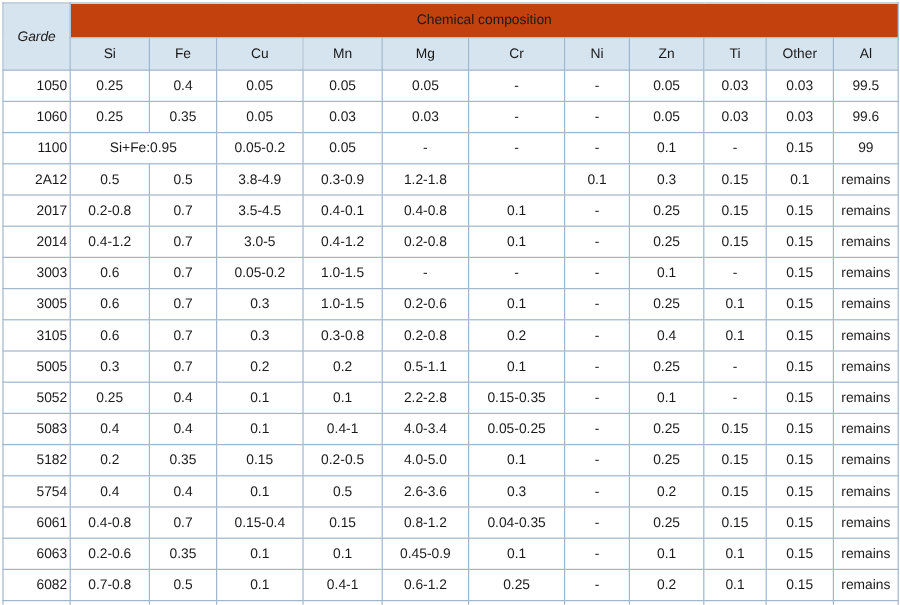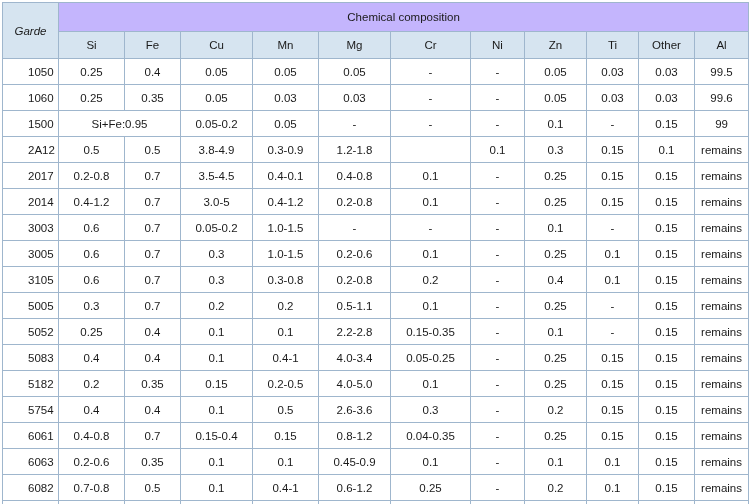--- a/index.html
+++ b/index.html
@@ -31,21 +31,21 @@
     border: 1px solid #9fb6cd;
     font-size: 11.5px;
     font-weight: normal;
     text-align: center;
     vertical-align: middle;
     padding: 1px 2px;
     overflow: hidden;
     white-space: nowrap;
   }
   .hdr-top {
-    background: #c4b5fd;
+    background: #c2410c;
     font-weight: bold;
     font-size: 13px;
     height: 26px;
   }
   .hdr-grade {
     background: #d6e4f0;
     font-weight: bold;
     font-size: 13px;
     font-style: italic;
   }
@@ -53,22 +53,22 @@
     background: #d6e4f0;
     font-weight: bold;
     font-size: 12px;
     height: 24px;
   }
   tbody td {
     background: #ffffff;
     height: 23px;
   }
   tbody td.grade-cell {
-    text-align: left;
-    padding-left: 25px;
+    text-align: right;
+    padding-left: 8px;
   }
   
   col.c-grade { width: 56px; }
   col.c-si    { width: 66px; }
   col.c-fe    { width: 56px; }
   col.c-cu    { width: 72px; }
   col.c-mn    { width: 66px; }
   col.c-mg    { width: 72px; }
   col.c-cr    { width: 80px; }
   col.c-ni    { width: 54px; }
@@ -138,21 +138,21 @@
           <td>0.03</td>
           <td>0.03</td>
           <td>-</td>
           <td>-</td>
           <td>0.05</td>
           <td>0.03</td>
           <td>0.03</td>
           <td>99.6</td>
         </tr>
         <tr>
-          <td class="grade-cell">1500</td>
+          <td class="grade-cell">1100</td>
           <td colspan="2">Si+Fe:0.95</td>
           <td>0.05-0.2</td>
           <td>0.05</td>
           <td>-</td>
           <td>-</td>
           <td>-</td>
           <td>0.1</td>
           <td>-</td>
           <td>0.15</td>
           <td>99</td>

